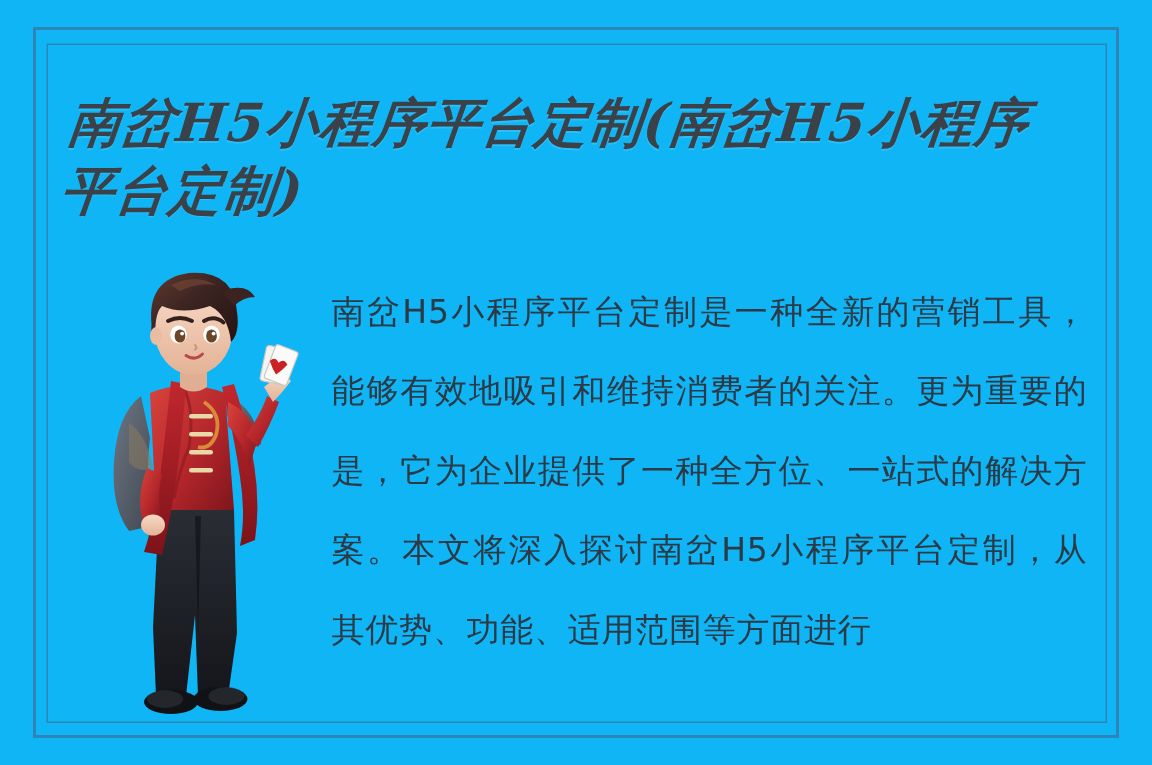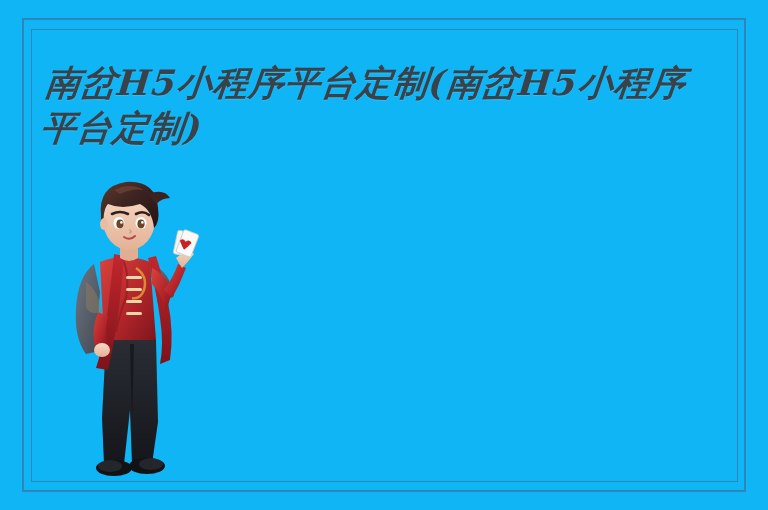--- a/index.html
+++ b/index.html
@@ -189,14 +189,15 @@
       <circle cx="69.4" cy="50.4" r="1.3" fill="#FFFFFF"></circle>
       <circle cx="90.4" cy="50.4" r="1.3" fill="#FFFFFF"></circle>
 
       <path d="M78 58 q2 2 0 3" stroke="#C8977C" stroke-width="1.4" fill="none" stroke-linecap="round"></path>
       <path d="M72 65 q6 4 11 -1" stroke="#B8474A" stroke-width="2" fill="none" stroke-linecap="round"></path>
 
       <ellipse cx="52" cy="52" rx="4" ry="6" fill="#E9BDA1"></ellipse>
     </svg>
   </div>
 
+  <div class="body-copy">南岔H5小程序平台定制是一种全新的营销工具，能够有效地吸引和维持消费者的关注。更为重要的是，它为企业提供了一种全方位、一站式的解决方案。本文将深入探讨南岔H5小程序平台定制，从其优势、功能、适用范围等方面进行</div>
 
 </div>
 
 </body></html>

